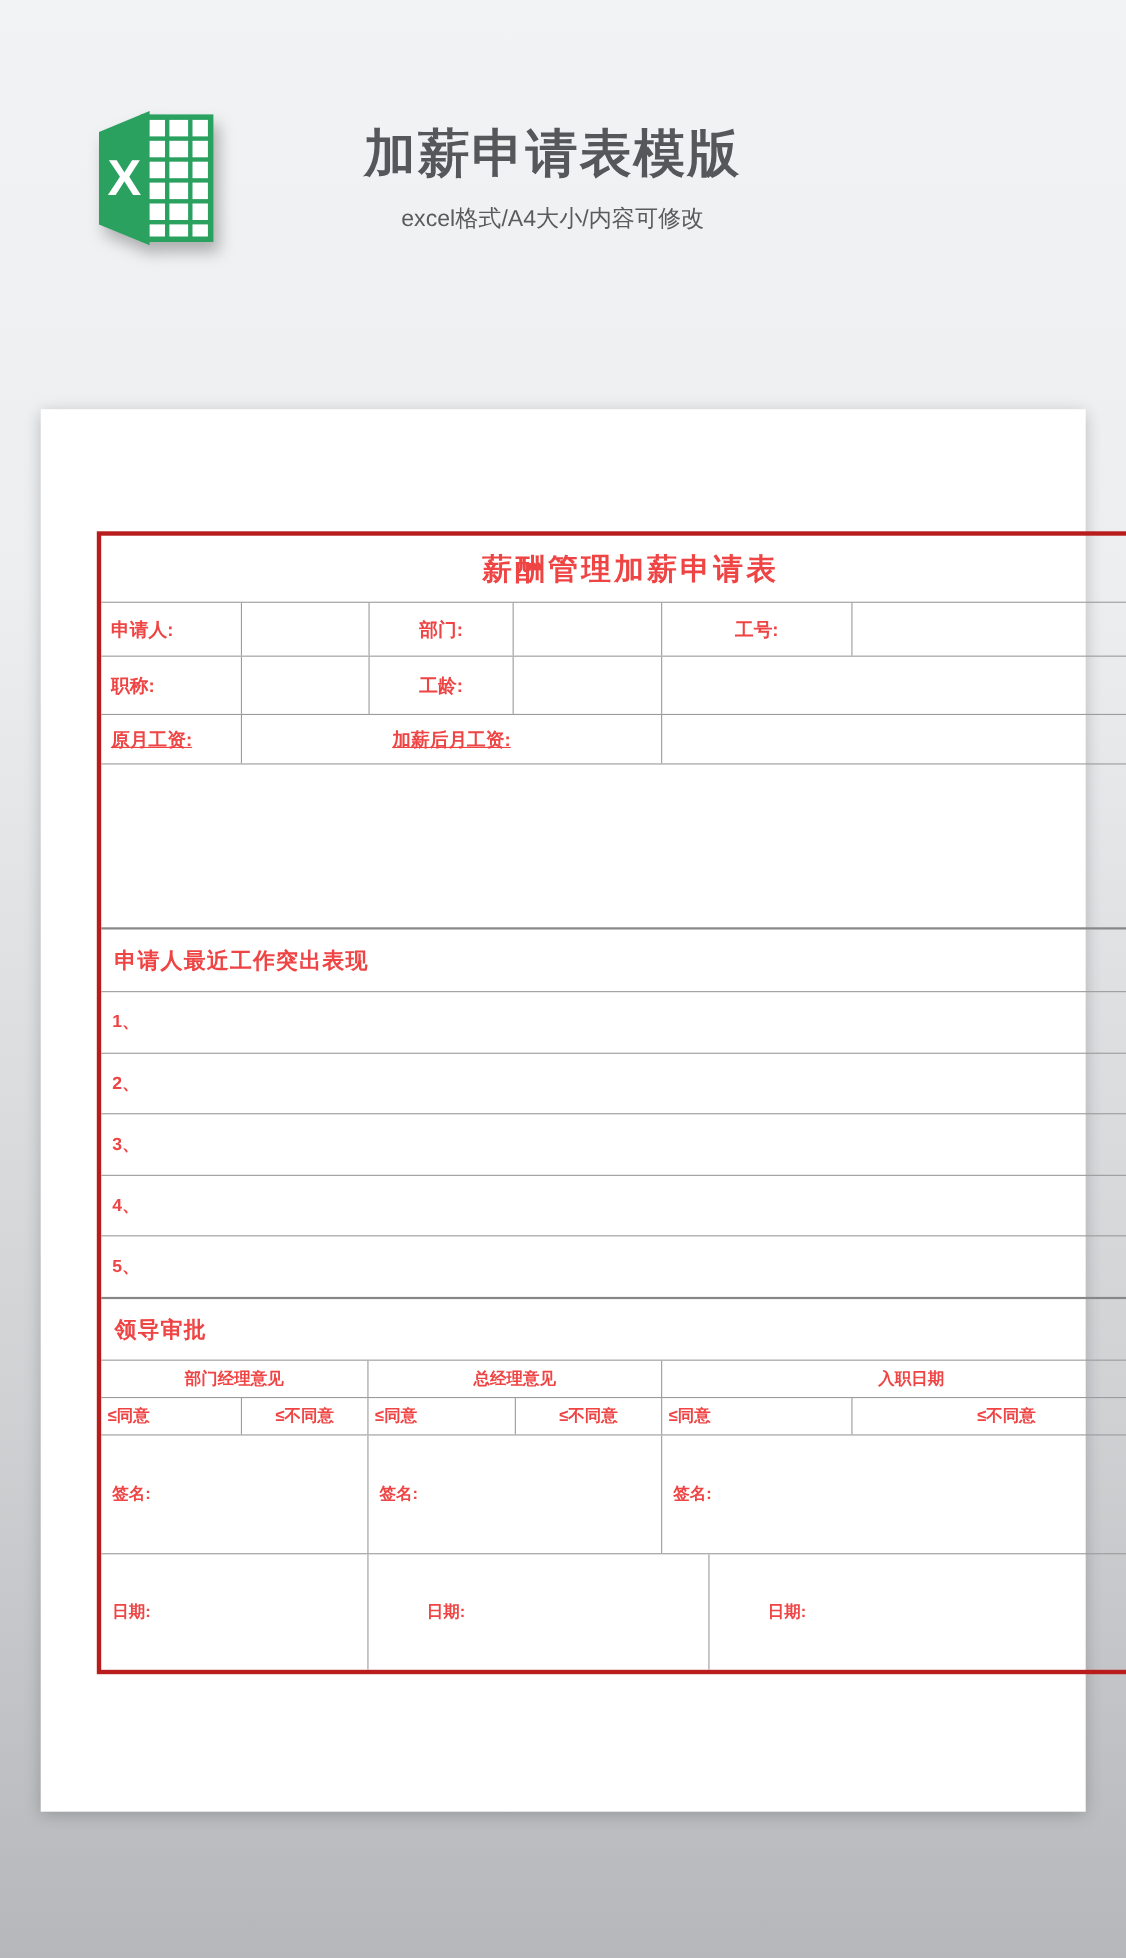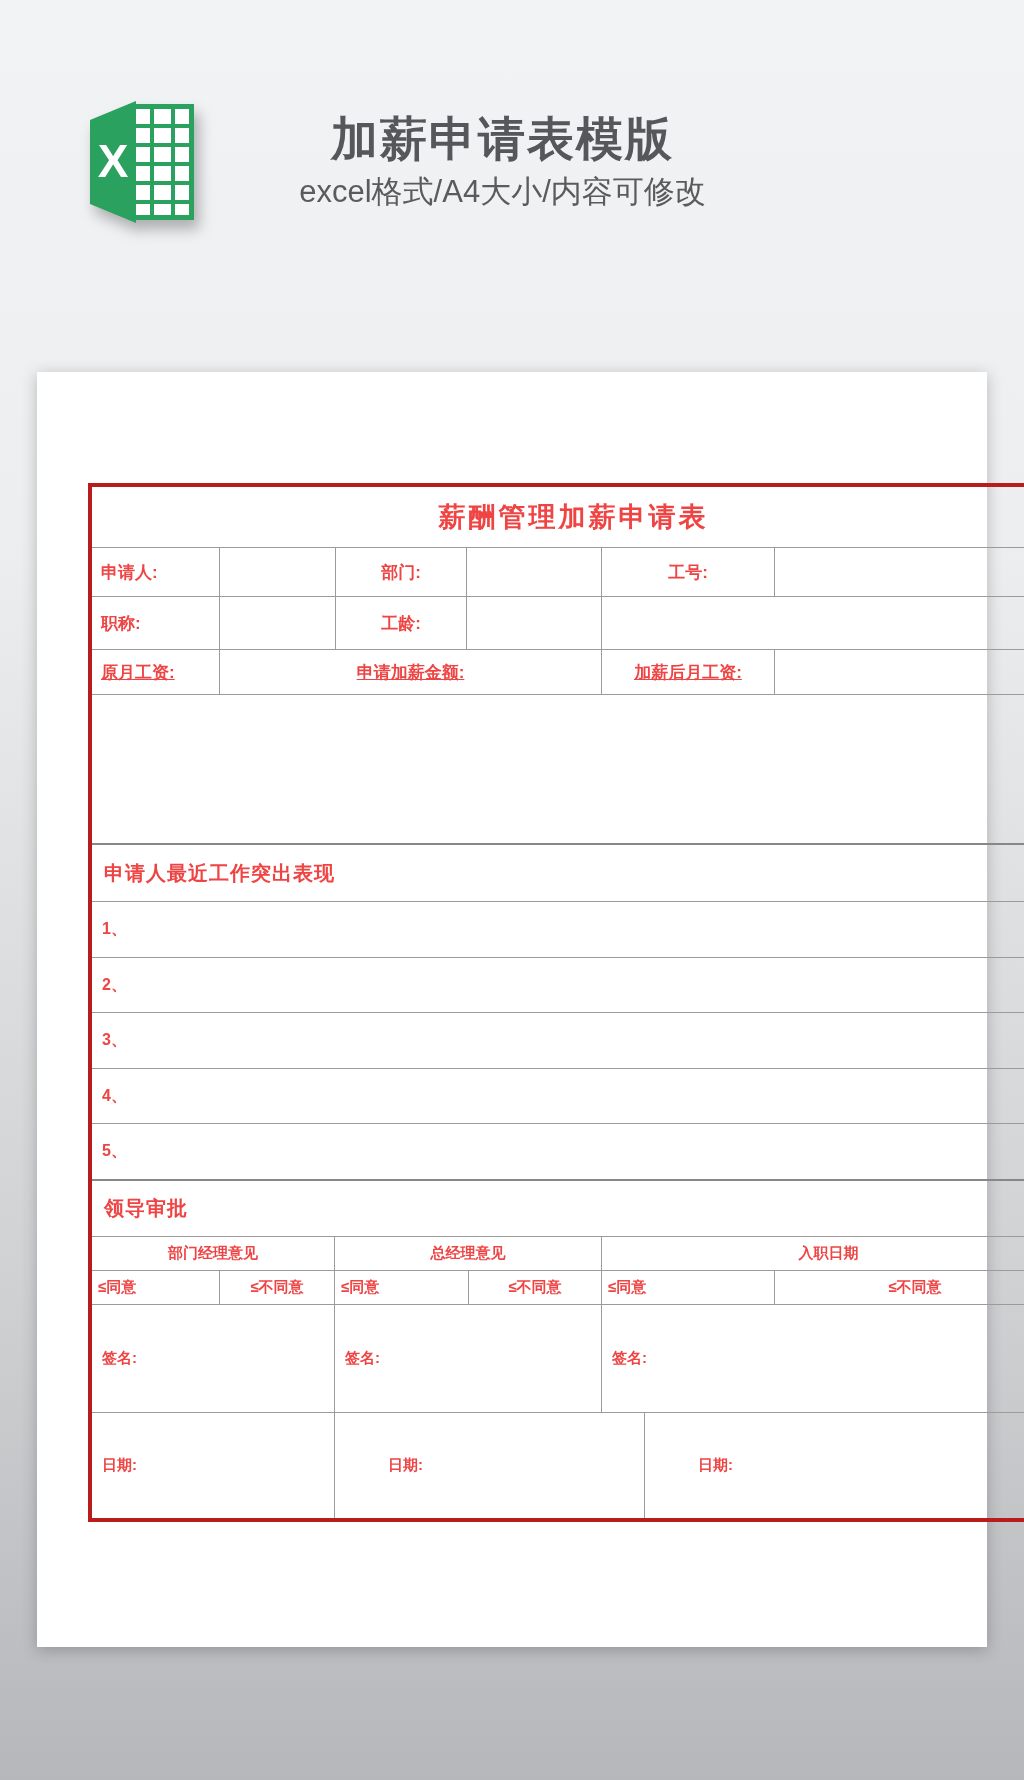--- a/index.html
+++ b/index.html
@@ -12,21 +12,21 @@
   }
 
   
   .banner{ position:absolute; left:0; top:0; width:1024px; height:330px; }
   .excel-icon{
     position:absolute; left:78px; top:96px; width:122px; height:132px;
     filter:drop-shadow(5px 9px 7px rgba(0,0,0,.28));
   }
   .banner-text{ position:absolute; left:230px; top:108px; width:545px; text-align:center; }
   .banner-title{ font-size:47px; font-weight:700; color:#56575a; letter-spacing:2px; }
-  .banner-subtitle{ font-size:31px; font-weight:400; color:#5a5b5d; }
+  .banner-subtitle{ margin-top:13px; font-size:21px; font-weight:400; color:#5a5b5d; }
 
   
   .page{
     position:absolute; left:37px; top:372px; width:950px; height:1275px;
     background:#ffffff; box-shadow:0 3px 14px rgba(40,40,45,.28);
   }
 
   
   .form{
     position:absolute; left:51px; top:111px; width:971px;
@@ -115,21 +115,20 @@
     <div class="row r-info2">
       <div class="cell lab">职称:</div>
       <div class="cell"></div>
       <div class="cell lab lab-c">工龄:</div>
       <div class="cell"></div>
       <div class="cell"></div>
     </div>
 
     <div class="row r-salary">
       <div class="cell lab">原月工资:</div>
-      <div class="cell lab lab-c">申请加薪金额:</div>
       <div class="cell lab lab-c">加薪后月工资:</div>
       <div class="cell"></div>
     </div>
 
     <div class="row r-reason-body"></div>
 
     <div class="row r-sechead thick">
       <span class="sechead-lab">申请人最近工作突出表现</span>
     </div>
     <div class="row r-perf">

